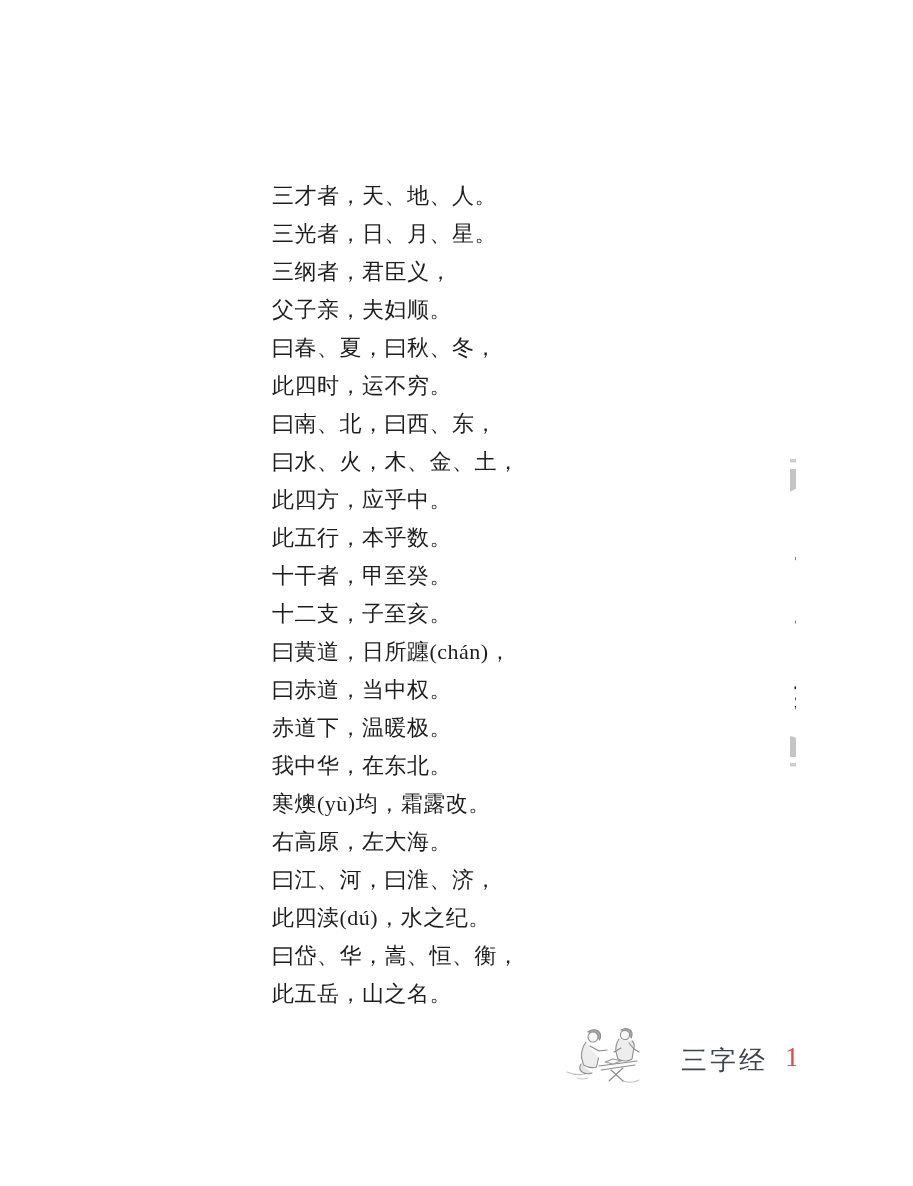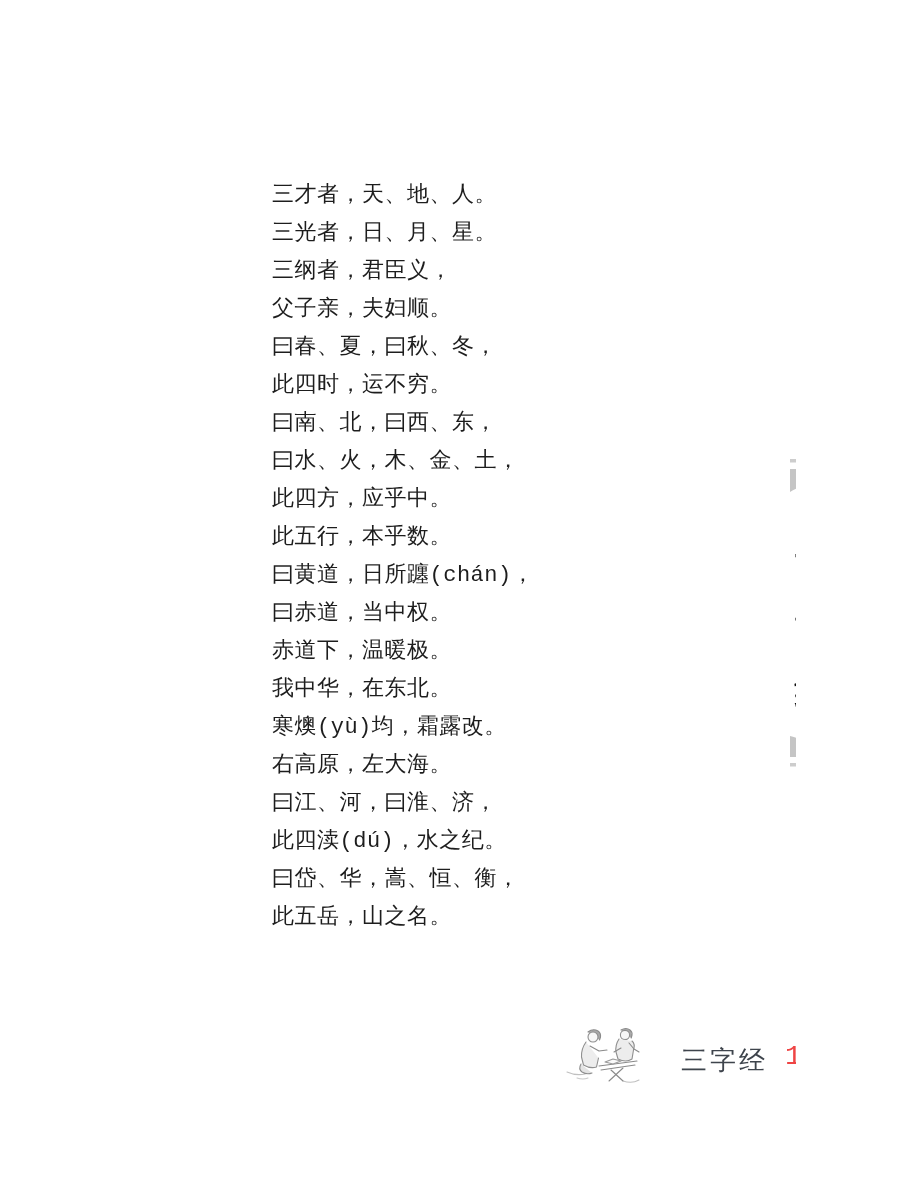--- a/index.html
+++ b/index.html
@@ -3,21 +3,21 @@
 <meta charset="utf-8">
 <style>
   * { margin: 0; padding: 0; box-sizing: border-box; }
   html, body { background: #ffffff; }
   .page {
     position: relative;
     width: 796px;
     height: 1186px;
     background: #ffffff;
     overflow: hidden;
-    font-family: Liberation Mono, monospace;
+    font-family: Liberation Serif, serif;
   }
 
   
   .text-block {
     position: absolute;
     left: 272px;
     top: 177px;
     width: 330px;
   }
   .text-block .line {
@@ -96,20 +96,22 @@
     <div class="line">三才者，天、地、人。</div>
     <div class="line">三光者，日、月、星。</div>
     <div class="line">三纲者，君臣义，</div>
     <div class="line">父子亲，夫妇顺。</div>
     <div class="line">曰春、夏，曰秋、冬，</div>
     <div class="line">此四时，运不穷。</div>
     <div class="line">曰南、北，曰西、东，</div>
     <div class="line">曰水、火，木、金、土，</div>
     <div class="line">此四方，应乎中。</div>
     <div class="line">此五行，本乎数。</div>
+    <div class="line">十干者，甲至癸。</div>
+    <div class="line">十二支，子至亥。</div>
     <div class="line">曰黄道，日所躔(chán)，</div>
     <div class="line">曰赤道，当中权。</div>
     <div class="line">赤道下，温暖极。</div>
     <div class="line">我中华，在东北。</div>
     <div class="line">寒燠(yù)均，霜露改。</div>
     <div class="line">右高原，左大海。</div>
     <div class="line">曰江、河，曰淮、济，</div>
     <div class="line">此四渎(dú)，水之纪。</div>
     <div class="line">曰岱、华，嵩、恒、衡，</div>
     <div class="line">此五岳，山之名。</div>

